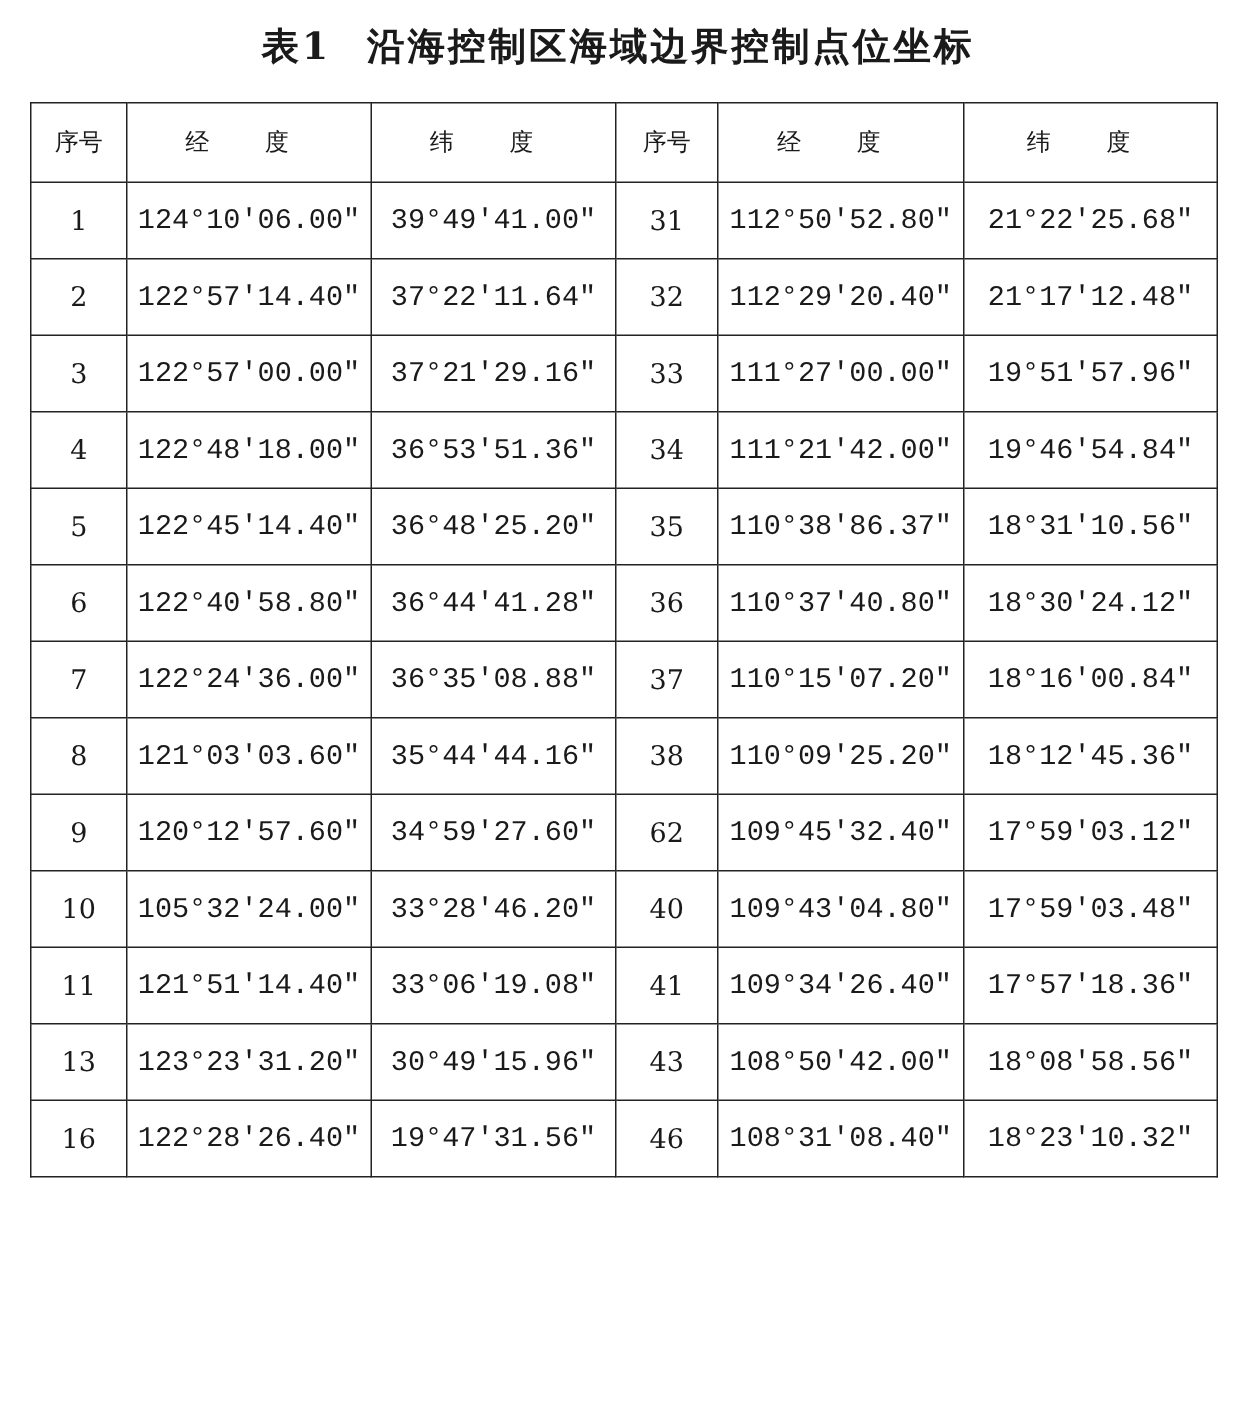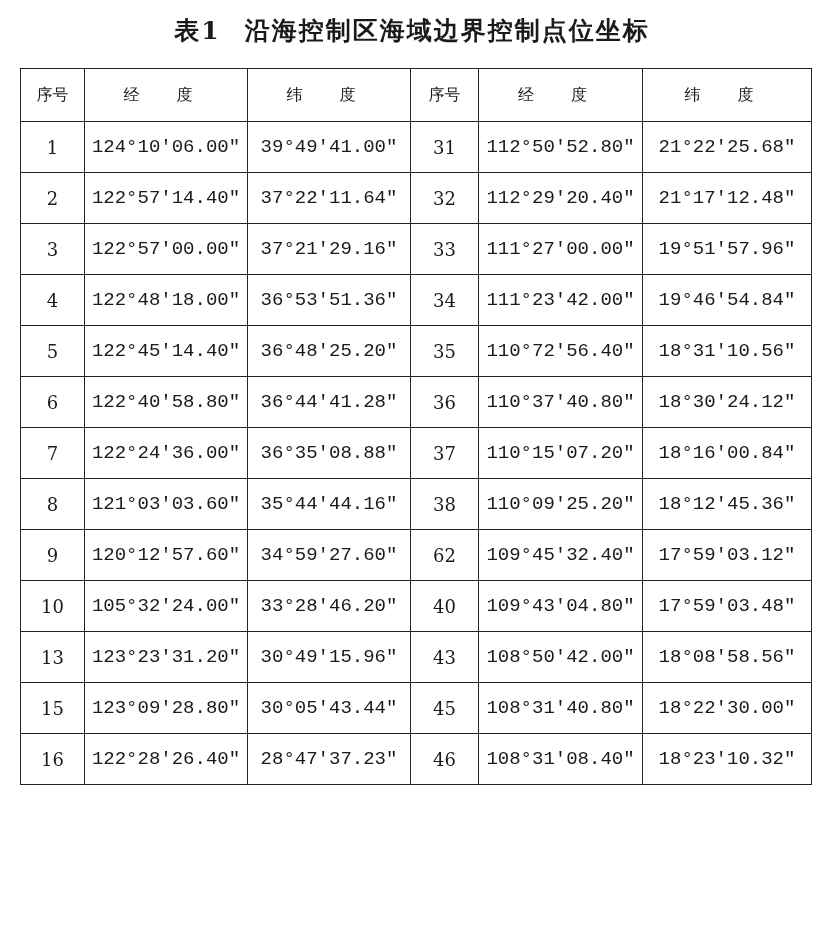--- a/index.html
+++ b/index.html
@@ -66,29 +66,29 @@
         <td>37°21′29.16″</td>
         <td class="idx">33</td>
         <td>111°27′00.00″</td>
         <td>19°51′57.96″</td>
       </tr>
       <tr>
         <td class="idx">4</td>
         <td>122°48′18.00″</td>
         <td>36°53′51.36″</td>
         <td class="idx">34</td>
-        <td>111°23′42.00″</td>
+        <td>111°21′42.00″</td>
         <td>19°46′54.84″</td>
       </tr>
       <tr>
         <td class="idx">5</td>
         <td>122°45′14.40″</td>
         <td>36°48′25.20″</td>
         <td class="idx">35</td>
-        <td>110°72′56.40″</td>
+        <td>110°38′86.37″</td>
         <td>18°31′10.56″</td>
       </tr>
       <tr>
         <td class="idx">6</td>
         <td>122°40′58.80″</td>
         <td>36°44′41.28″</td>
         <td class="idx">36</td>
         <td>110°37′40.80″</td>
         <td>18°30′24.12″</td>
       </tr>
@@ -118,37 +118,37 @@
       </tr>
       <tr>
         <td class="idx">10</td>
         <td>105°32′24.00″</td>
         <td>33°28′46.20″</td>
         <td class="idx">40</td>
         <td>109°43′04.80″</td>
         <td>17°59′03.48″</td>
       </tr>
       <tr>
+        <td class="idx">11</td>
+        <td>121°51′14.40″</td>
+        <td>33°06′19.08″</td>
+        <td class="idx">41</td>
+        <td>109°34′26.40″</td>
+        <td>17°57′18.36″</td>
+      </tr>
+      <tr>
         <td class="idx">13</td>
         <td>123°23′31.20″</td>
         <td>30°49′15.96″</td>
         <td class="idx">43</td>
         <td>108°50′42.00″</td>
         <td>18°08′58.56″</td>
       </tr>
       <tr>
-        <td class="idx">15</td>
-        <td>123°09′28.80″</td>
-        <td>30°05′43.44″</td>
-        <td class="idx">45</td>
-        <td>108°31′40.80″</td>
-        <td>18°22′30.00″</td>
-      </tr>
-      <tr>
         <td class="idx">16</td>
         <td>122°28′26.40″</td>
-        <td>28°47′37.23″</td>
+        <td>19°47′31.56″</td>
         <td class="idx">46</td>
         <td>108°31′08.40″</td>
         <td>18°23′10.32″</td>
       </tr>
     </tbody>
 </table>
 
 </body></html>

